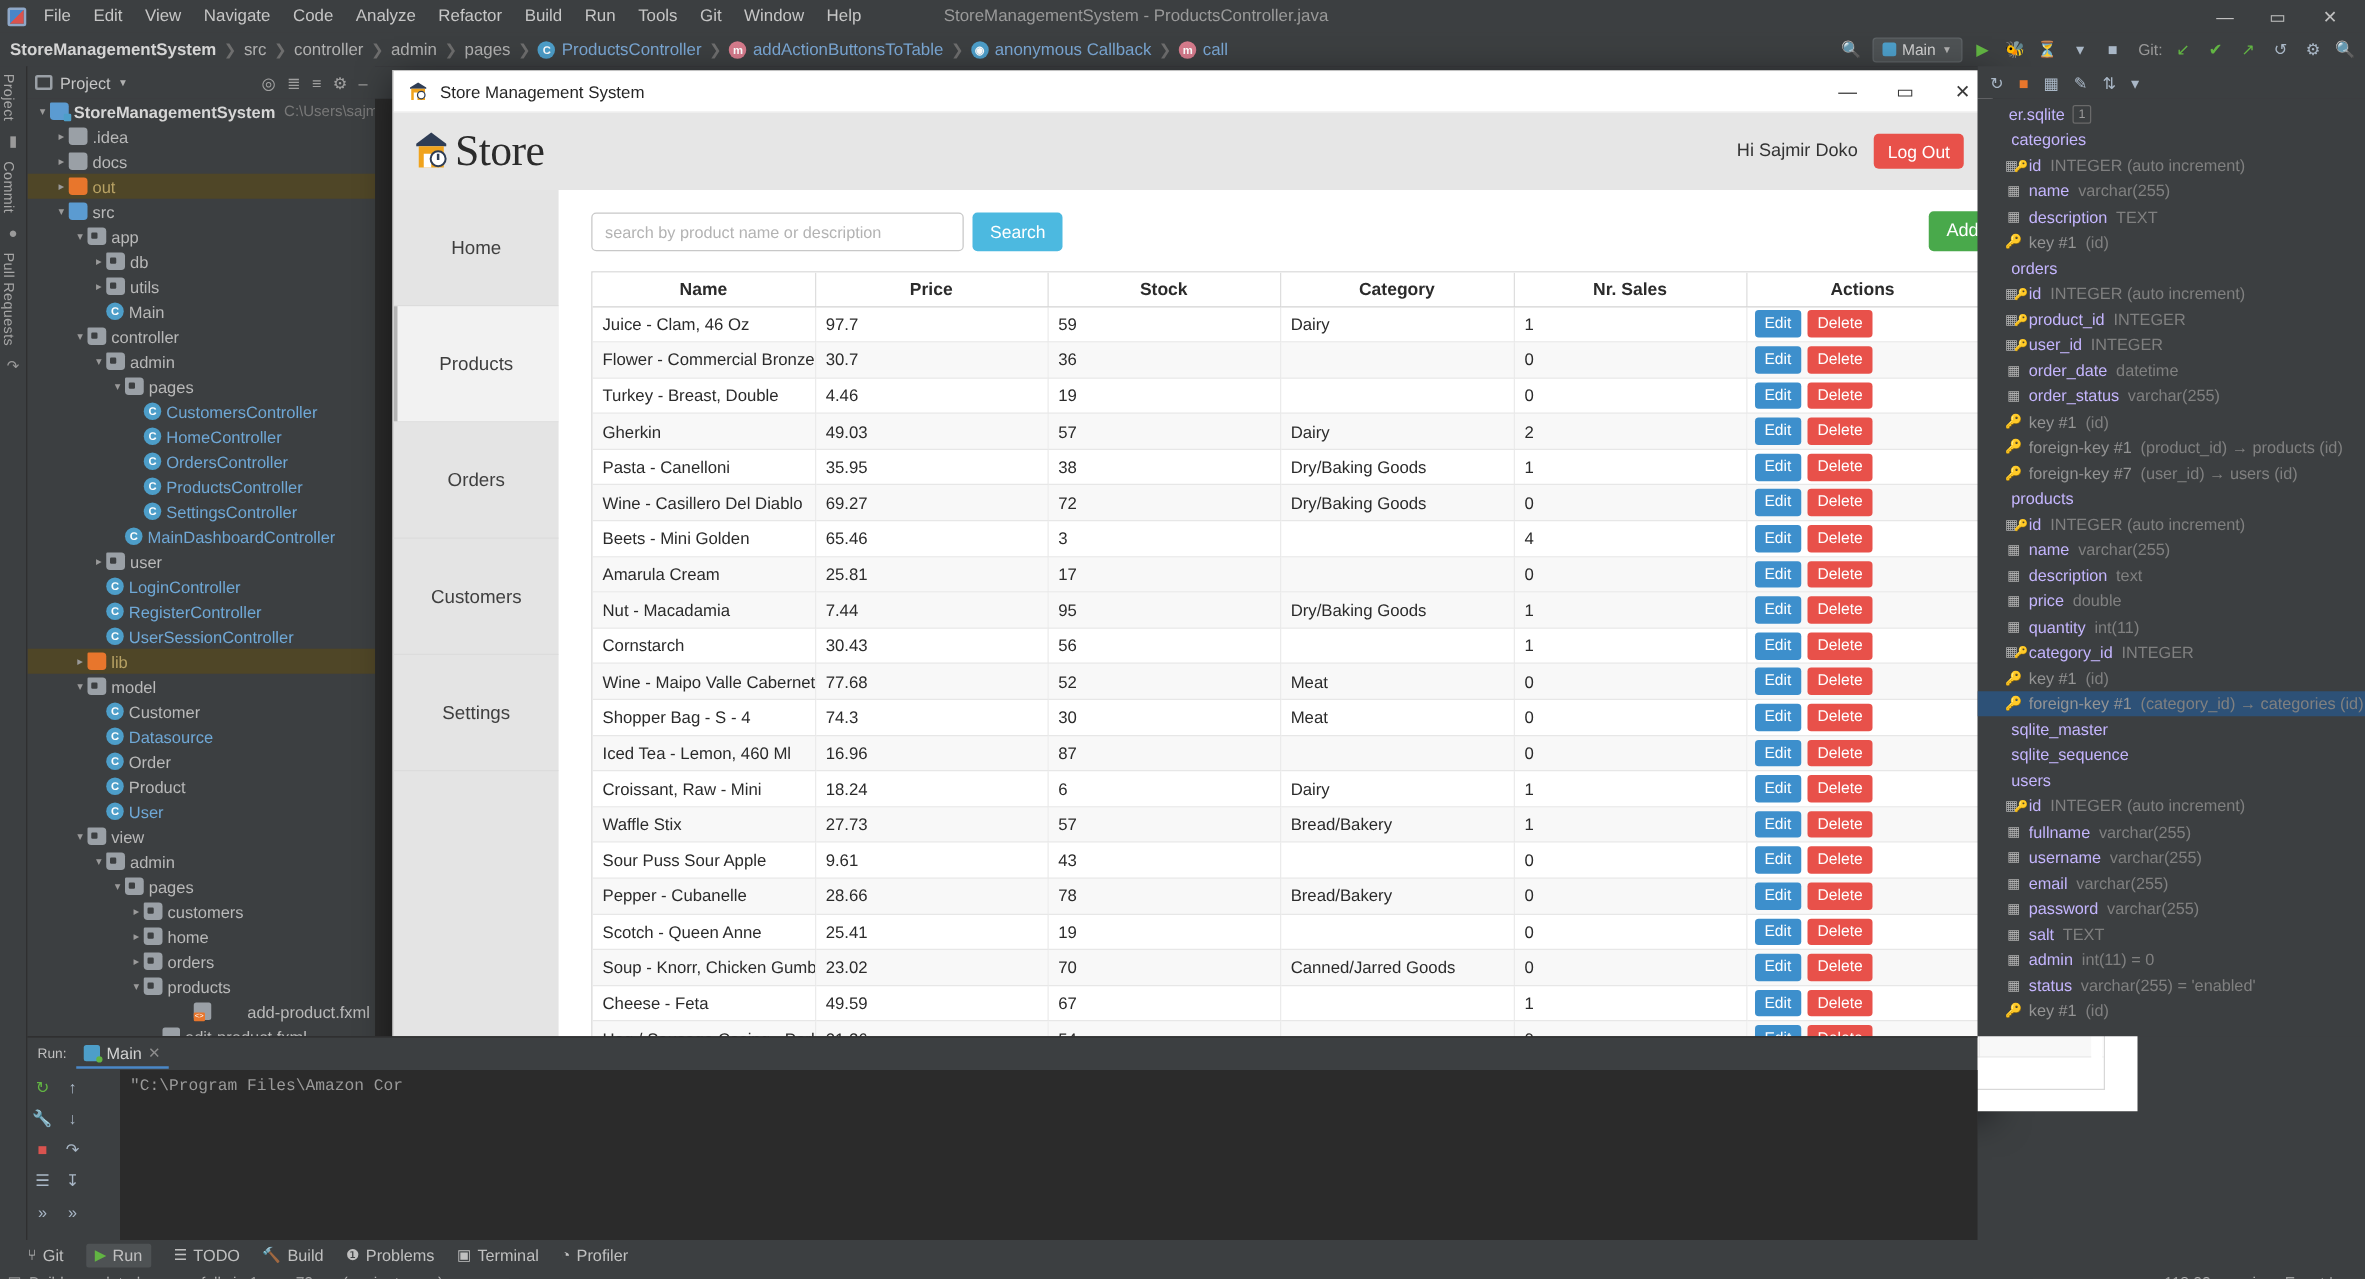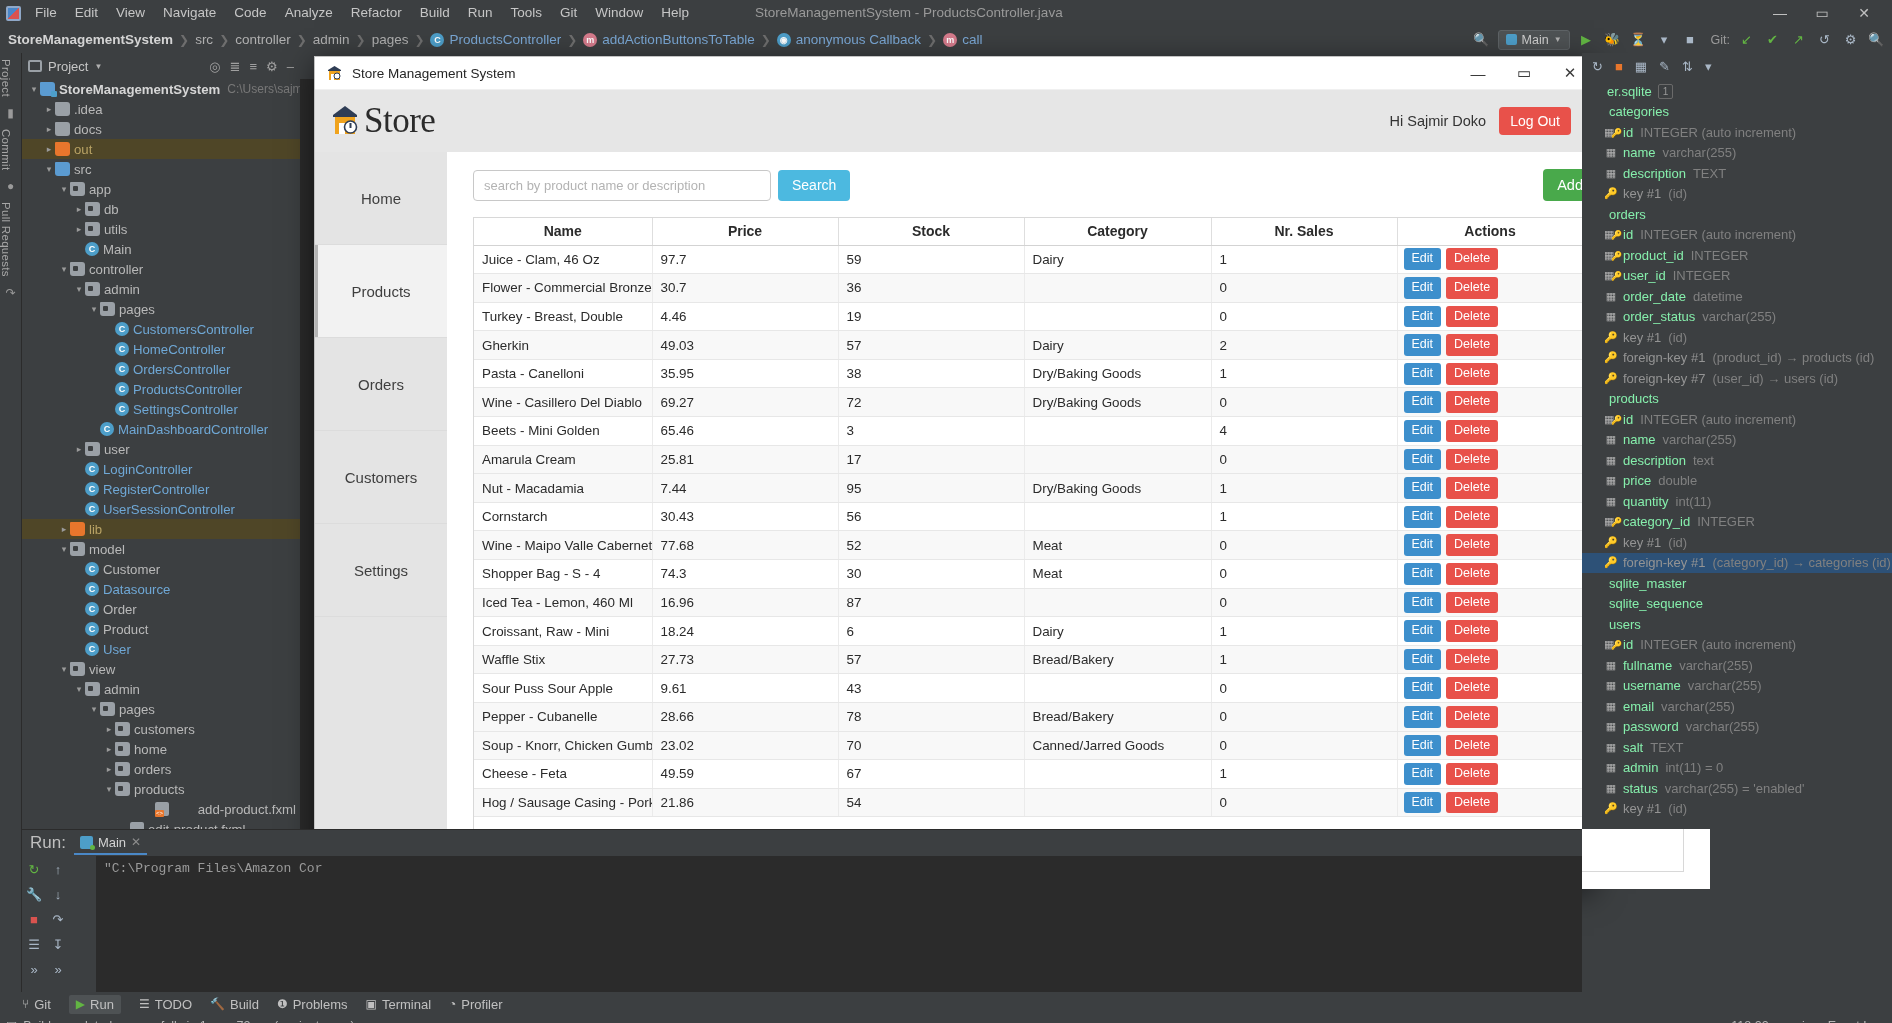--- a/index.html
+++ b/index.html
@@ -120,21 +120,21 @@
   .tlabel.bold { font-weight: bold; color: #d6d6d6; }
   .tlabel.orange { color: #b8a264; }
   .tpath { color: #787878; font-size: 12px; margin-left: 7px; }
 
   
   .run-panel {
     position: absolute; left: 22px; top: 829px; width: 1560px; height: 163px;
     background: #3c3f41; border-top: 1px solid #2b2b2b;
   }
   .run-head { height: 26px; display: flex; align-items: center; padding-left: 8px; gap: 8px; }
-  .run-lbl { font-size: 17px; color: #bfbfbf; }
+  .run-lbl { font-size: 11px; color: #bfbfbf; }
   .run-tab {
     display: flex; align-items: center; gap: 5px; font-size: 13px; color: #d2d2d2;
     padding: 0 6px; border-bottom: 2px solid #4a88c7; height: 24px;
   }
   .run-tab-ico { width: 13px; height: 13px; background: #4d9ec9; border-radius: 2px; position: relative; }
   .run-tab-ico:after { content:''; position:absolute; right:-2px; bottom:-1px; width:5px; height:5px; background:#62b543; border-radius:50%; }
   .run-x { color: #8d8d8d; font-size: 12px; }
   .run-side {
     position: absolute; left: 0; top: 26px; width: 48px; height: 137px;
     display: flex;
@@ -152,21 +152,21 @@
     position: absolute; left: 1582px; top: 53px; width: 310px; height: 26px;
     background: #3c3f41; display: flex; align-items: center; gap: 12px; padding: 0 10px;
   }
   .db-toolbar .ti { font-size: 13px; color: #a9b7c6; }
   .db-tree {
     position: absolute; left: 1582px; top: 79px; width: 310px; height: 750px;
     background: #3c3f41; font-size: 13px; overflow: hidden; padding-top: 2px;
   }
   .db-row { height: 20.5px; display: flex; align-items: center; white-space: nowrap; padding-left: 6px; }
   .db-row.sel { background: #2d5177; }
-  .db-name { color: #86efac; }
+  .db-name { color: #c4b5fd; }
   .db-type { color: #808080; margin-left: 7px; }
   .db-ico { width: 14px; flex: none; margin-right: 5px; text-align: center; font-size: 11px; }
   .badge-1 {
     display:inline-block; border:1px solid #6a6a6a; color:#9a9a9a; font-size:10px;
     padding: 0 4px; border-radius: 2px; margin-left: 6px; line-height: 13px;
   }
 
   
   .bottom-bar {
     position: absolute; left: 0; top: 992px; width: 1892px; height: 24px;
@@ -832,20 +832,29 @@
                 </tr>
                 <tr class="alt">
                   <td>Pepper - Cubanelle</td>
                   <td>28.66</td>
                   <td>78</td>
                   <td>Bread/Bakery</td>
                   <td>0</td>
                   <td class="act-cell"><span class="btn-edit">Edit</span><span class="btn-del">Delete</span></td>
                   <td></td>
                 </tr>
+                <tr class="">
+                  <td>Scotch - Queen Anne</td>
+                  <td>25.41</td>
+                  <td>19</td>
+                  <td></td>
+                  <td>0</td>
+                  <td class="act-cell"><span class="btn-edit">Edit</span><span class="btn-del">Delete</span></td>
+                  <td></td>
+                </tr>
                 <tr class="alt">
                   <td>Soup - Knorr, Chicken Gumbo</td>
                   <td>23.02</td>
                   <td>70</td>
                   <td>Canned/Jarred Goods</td>
                   <td>0</td>
                   <td class="act-cell"><span class="btn-edit">Edit</span><span class="btn-del">Delete</span></td>
                   <td></td>
                 </tr>
                 <tr class="">

